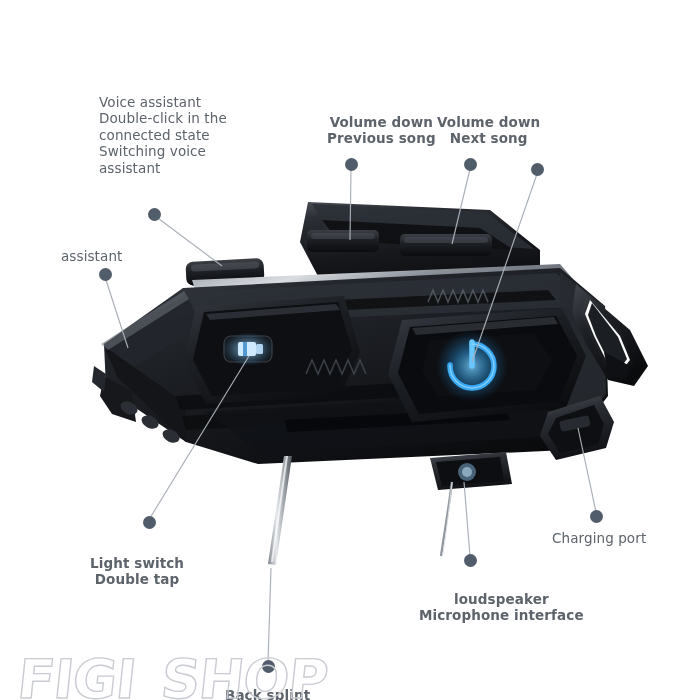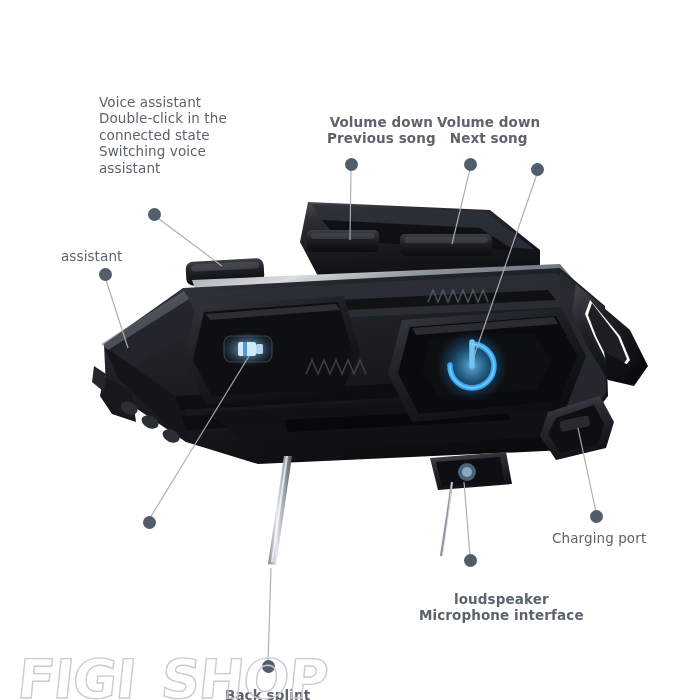--- a/index.html
+++ b/index.html
@@ -282,20 +282,22 @@
 
   <div class="anno c" style="left:327px;top:70px;">Volume down
 Previous song</div>
 
   <div class="anno c" style="left:437px;top:70px;">Volume down
 Next song</div>
 
 
   <div class="anno l" style="left:61px;top:204px;">assistant</div>
 
+  <div class="anno c" style="left:90px;top:511px;">Light switch
+Double tap</div>
 
   <div class="anno c" style="left:225px;top:643px;text-align:center;">Back splint</div>
 
   <div class="anno c" style="left:419px;top:547px;">loudspeaker
 Microphone interface</div>
 
   <div class="anno l" style="left:552px;top:486px;">Charging port</div>
 
   <div id="watermark">FIGI_SHOP</div>
 

